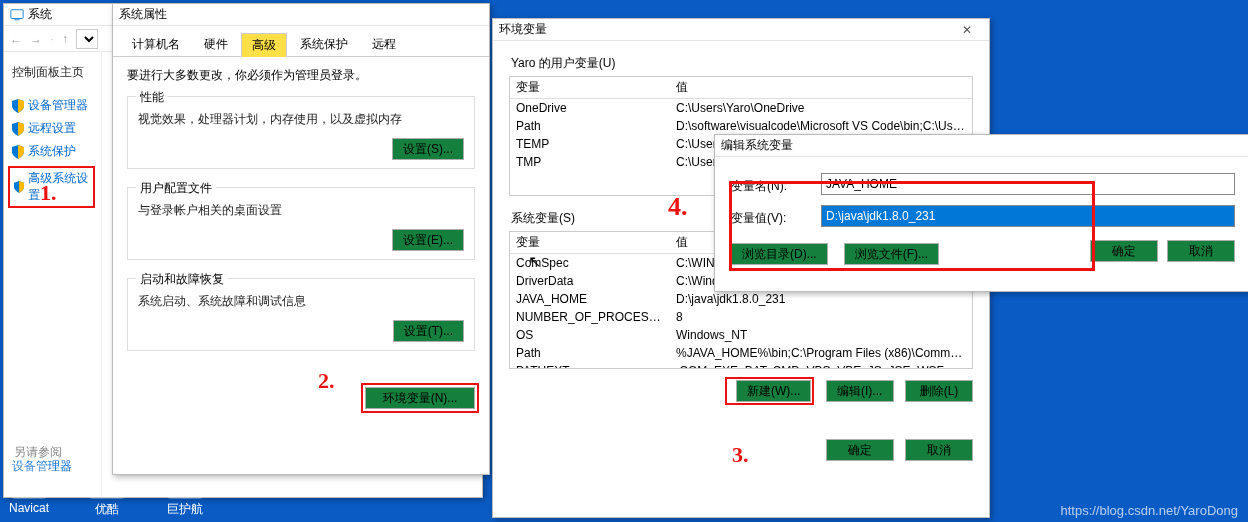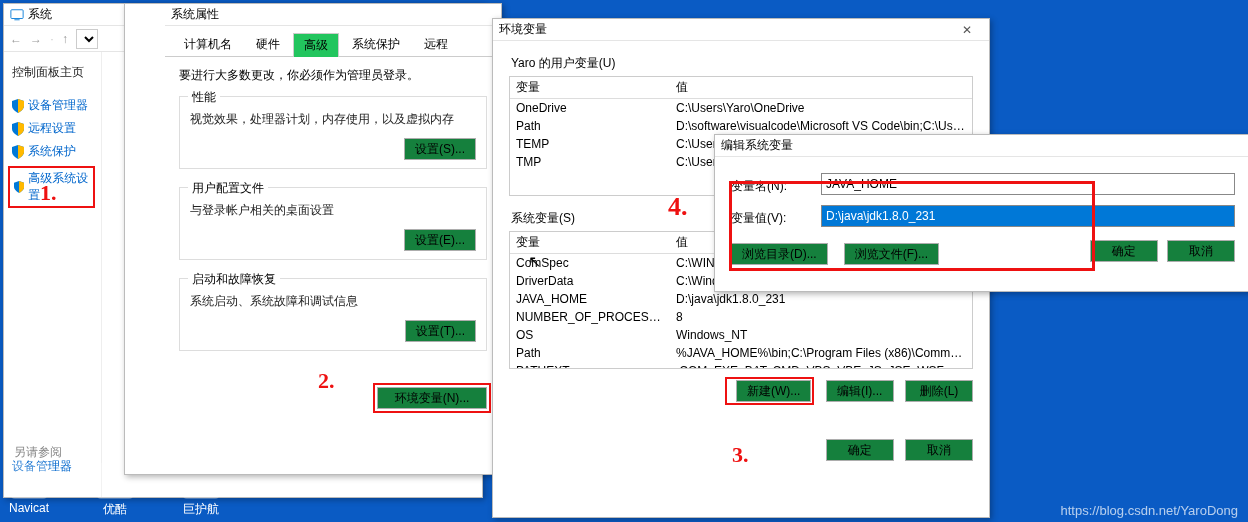--- a/index.html
+++ b/index.html
@@ -17,24 +17,24 @@
   .sidebar { width: 98px; padding: 12px 6px 0 8px; border-right: 1px solid #eee; }
   .sidebar h4 { font-weight: normal; color: #222; margin-bottom: 16px; }
   .sidebar .item { display: flex; align-items: center; gap: 4px; margin: 6px 0; color: #0066cc; cursor: pointer; }
   .shield { width: 12px; height: 14px; display: inline-block; }
   .shield svg { width: 100%; height: 100%; }
   .another { position: absolute; bottom: 36px; left: 10px; color: #888; }
   .another + .item { position: absolute; bottom: 16px; left: 10px; }
   .sidebar .selected { border: 2px solid #e11; padding: 2px 4px; margin-left: -4px; }
 
   
-  .prop-win { left: 124px; top: 3px; width: 378px; height: 472px; z-index: 2; padding-left: 40px; }
+  .prop-win { left: 112px; top: 3px; width: 378px; height: 472px; z-index: 2; }
   .tabs { display: flex; border-bottom: 1px solid #ccc; padding: 6px 8px 0; gap: 2px; }
   .tab { padding: 3px 10px; border: 1px solid transparent; border-bottom: none; }
-  .tab.active { border-color: #ccc; background: #22c55e; position: relative; top: 1px; }
+  .tab.active { border-color: #ccc; background: #fde047; position: relative; top: 1px; }
   .prop-body { padding: 10px 14px 8px; }
   .prop-body .note { margin-bottom: 12px; }
   .group { border: 1px solid #ddd; padding: 8px 10px; margin-bottom: 18px; position: relative; }
   .group .g-title { position: absolute; top: -8px; left: 8px; background: #fff; padding: 0 4px; }
   .group .desc { color: #222; margin: 6px 0 10px; }
   .btn { display: inline-block; min-width: 68px; height: 22px; line-height: 20px; text-align: center; background: #15803d; border: 1px solid #adadad; padding: 0 10px; cursor: pointer; }
   .btn.disabled { color: #aaa; border-color: #ccc; background: #efefef; }
   .btn-row { text-align: right; padding: 8px 10px 0; }
   .btn-row .btn { margin-left: 6px; }
   .env-btn-wrap { text-align: right; margin: 6px 10px 10px; }
@@ -65,21 +65,21 @@
   .field input.sel { background: #fff; }
   .field input.sel::selection { background: #0078d7; color: #fff; }
   .browse-row { display: flex; gap: 16px; margin-top: 6px; }
   .browse-row .btn { min-width: 86px; }
   .red-outline { position: absolute; border: 3px solid #e11; pointer-events: none; }
 
   
   .hand { position: absolute; font-family: "Comic Sans MS", cursive; font-weight: bold; font-size: 22px; color: #e11; pointer-events: none; z-index: 10; }
 
   
-  .desk { position: absolute; left: 4px; bottom: 4px; display: flex; gap: 36px; }
+  .desk { position: absolute; left: 4px; bottom: 4px; display: flex; gap: 28px; }
   .desk .d { text-align: center; color: #fff; width: 50px; }
   .desk .d .ico { width: 36px; height: 36px; margin: 0 auto 2px; background: rgba(255,255,255,.25); border-radius: 4px; }
   .watermark { position: absolute; right: 10px; bottom: 4px; color: rgba(255,255,255,.7); font-size: 13px; }
   select.dummy { border: 1px solid #ccc; height: 20px; background:#fff; }
 </style>
 </head>
 <body>
 
 <div class="window sys-win">
   <div class="titlebar">

